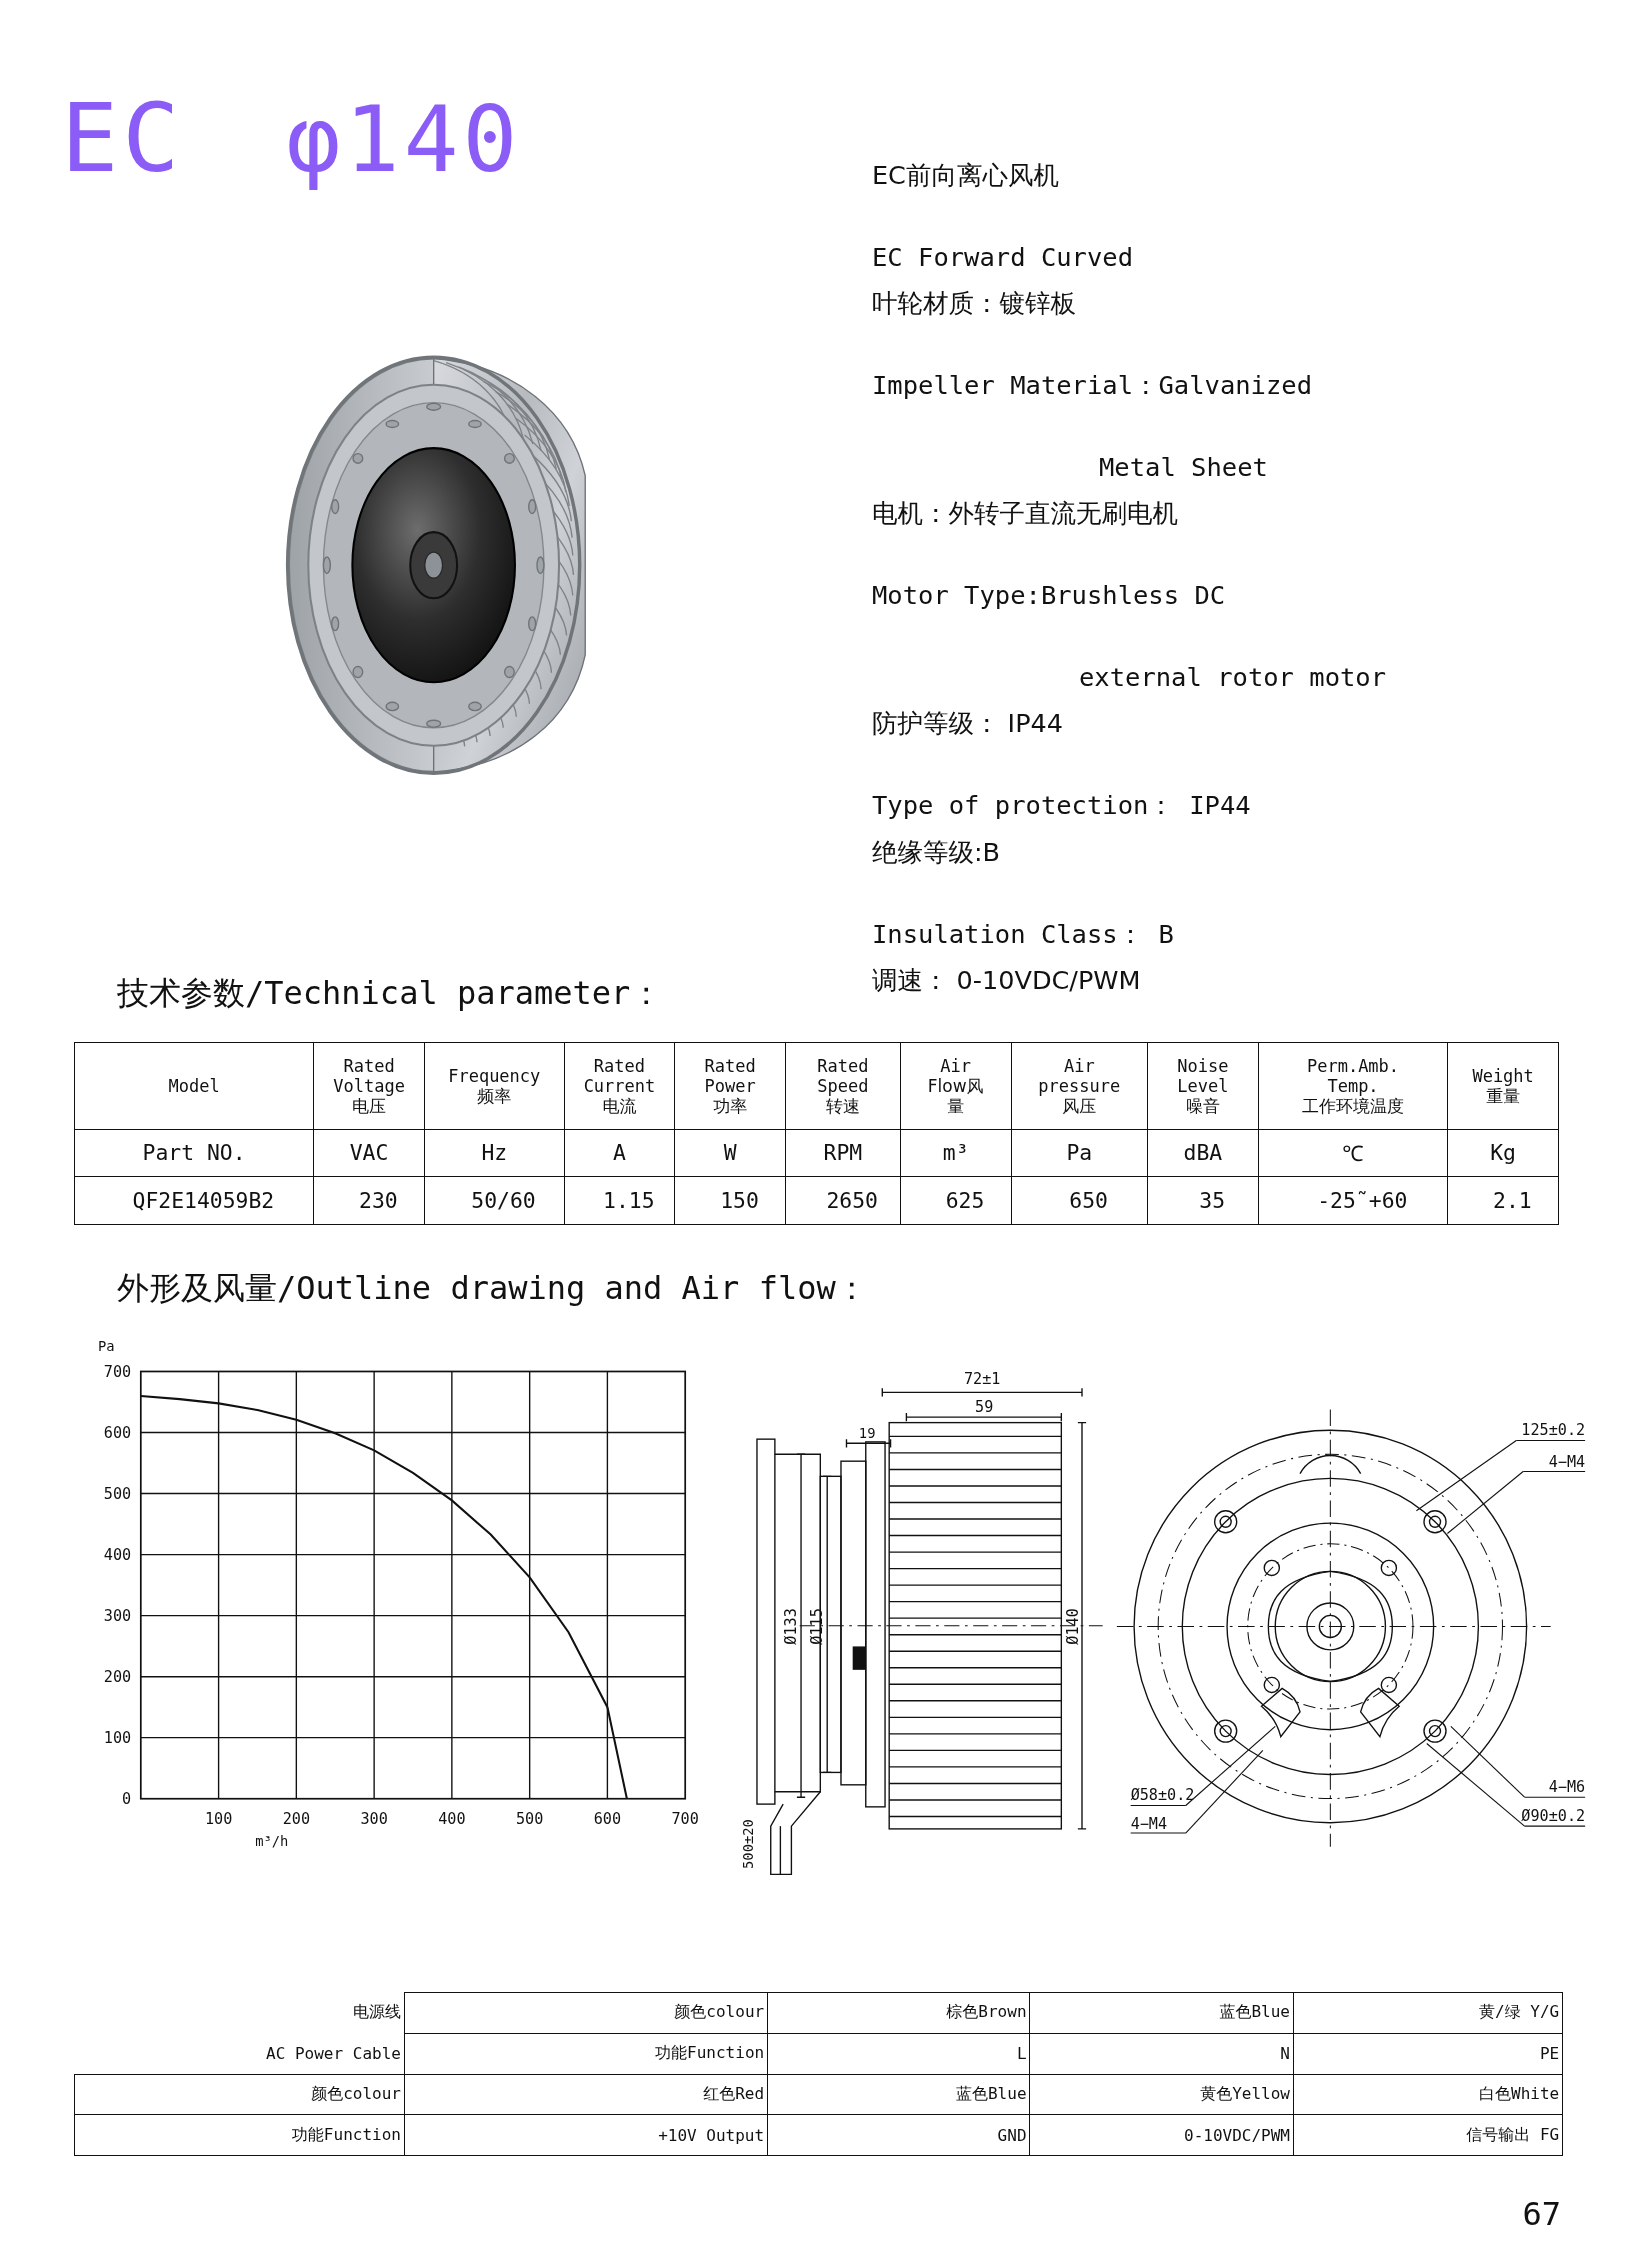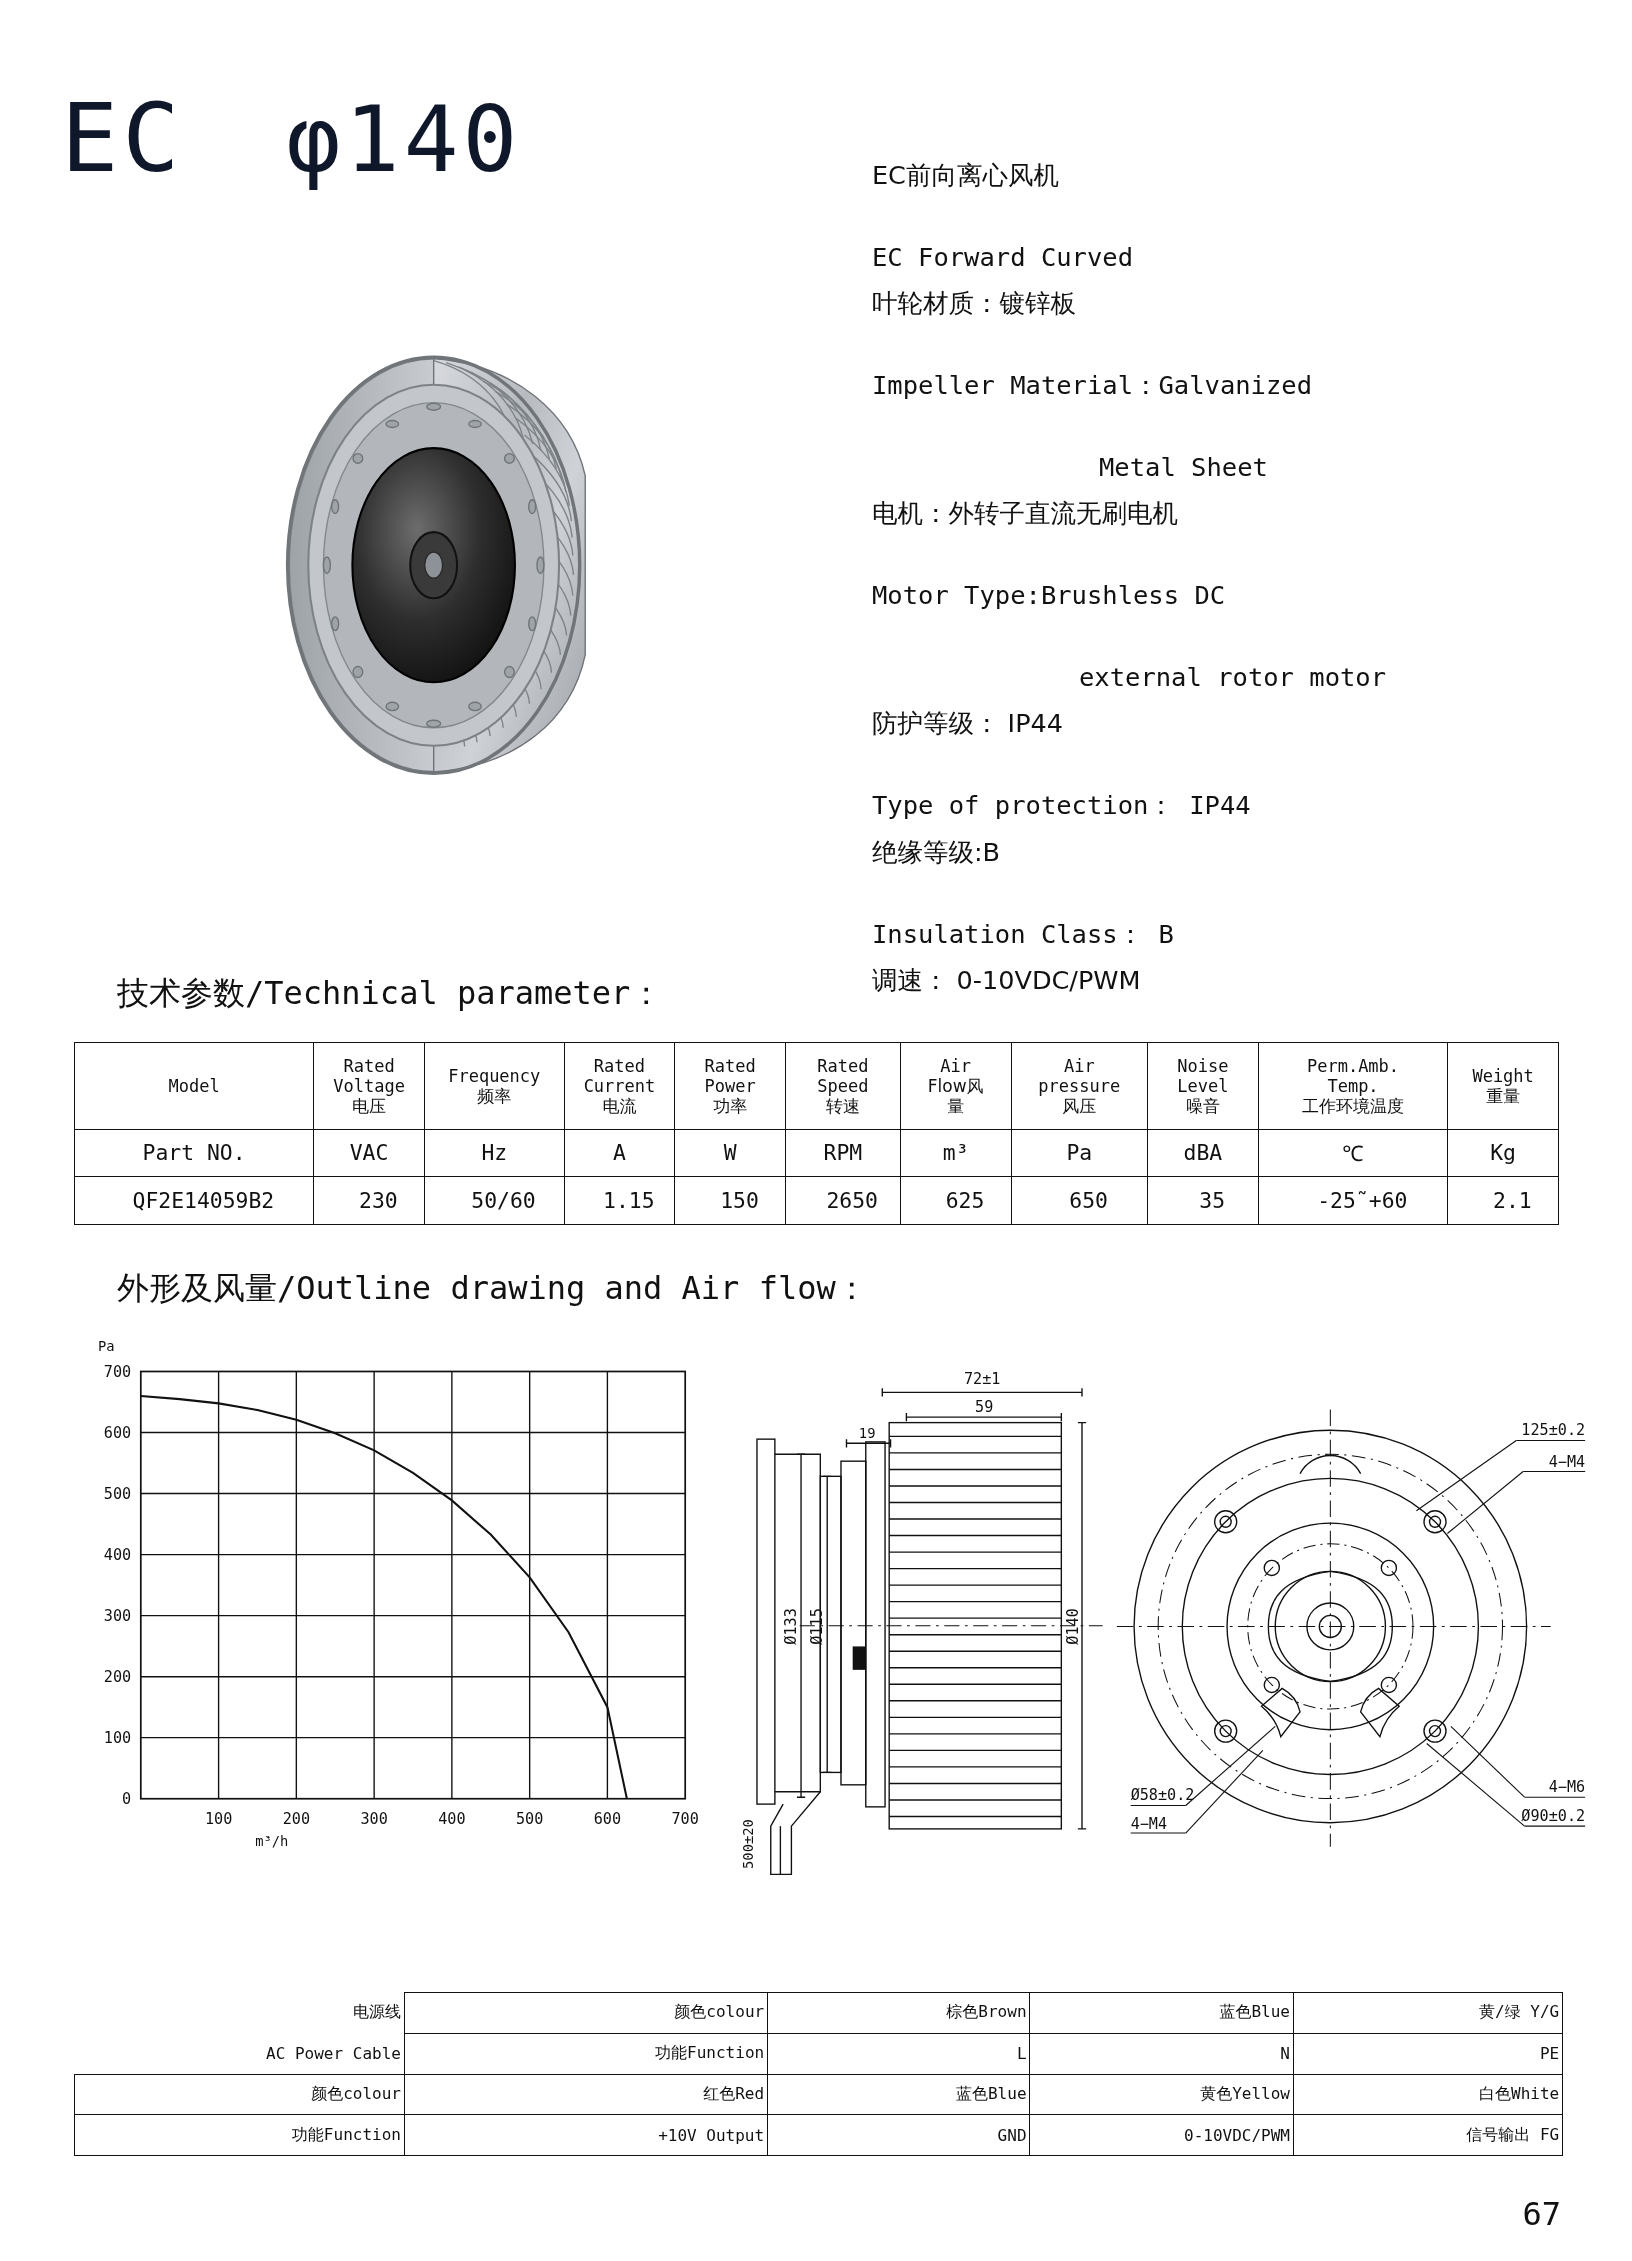--- a/index.html
+++ b/index.html
@@ -4,21 +4,21 @@
 <style>
   html,body{margin:0;padding:0;background:#808080;}
   body{font-family:"DejaVu Sans",sans-serif;}
   .page{
     position:relative;width:1633px;height:2261px;background:#ffffff;margin:0 auto;
     box-sizing:border-box;
   }
   
   .hdr-title{
     position:absolute;left:61px;top:83px;font-family:"DejaVu Sans Mono",monospace;
-    font-size:95px;letter-spacing:4.1px;color:#0f172a;white-space:nowrap;
+    font-size:95px;letter-spacing:4.1px;color:#8b5cf6;white-space:nowrap;
   }
   .hdr-title .phi{font-size:91px;}
   .spec-block{
     position:absolute;left:872px;top:159px;width:717px;color:#111;
   }
   .spec-line{font-family:"DejaVu Sans Mono",monospace;font-size:25.5px;line-height:1.33;white-space:nowrap;}
   .spec-line.cn{font-family:"DejaVu Sans",sans-serif;font-size:25.5px;}
   .spec-line.en{font-family:"DejaVu Sans Mono",monospace;font-size:25.5px;margin-top:48px;}
   .spec-line.ind{padding-left:227px;}
   .spec-line.ind2{padding-left:207px;}

